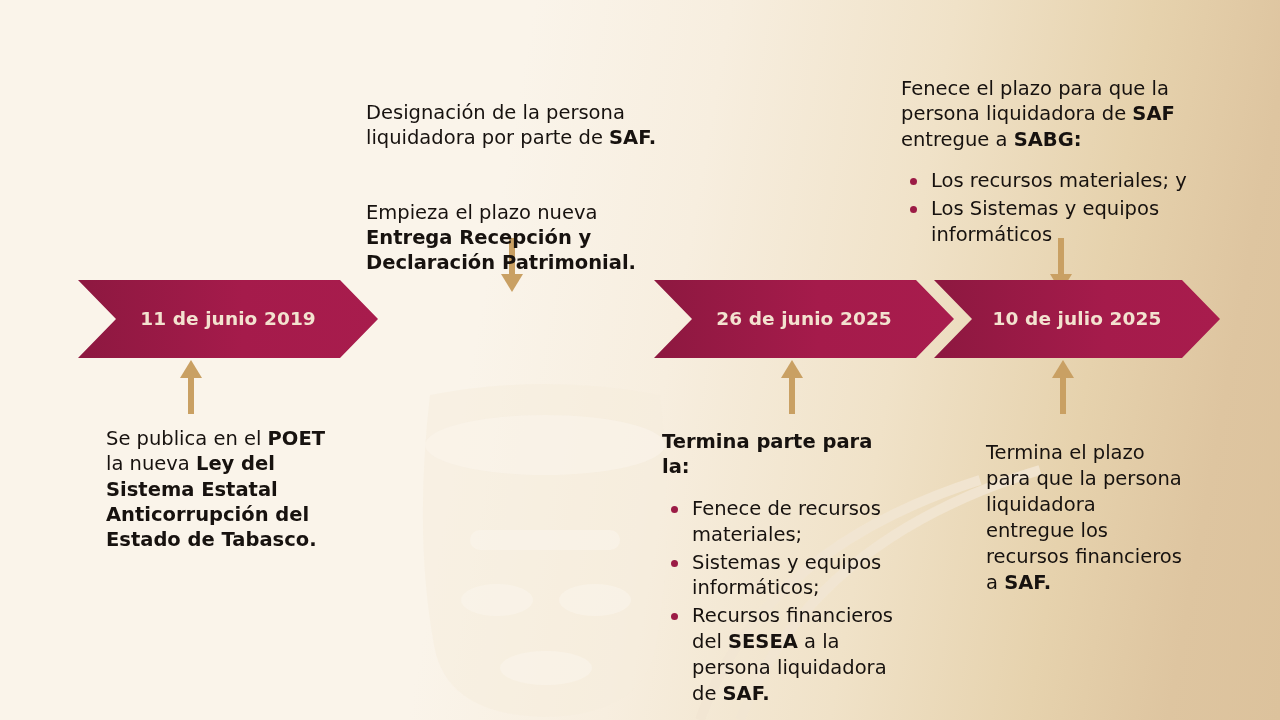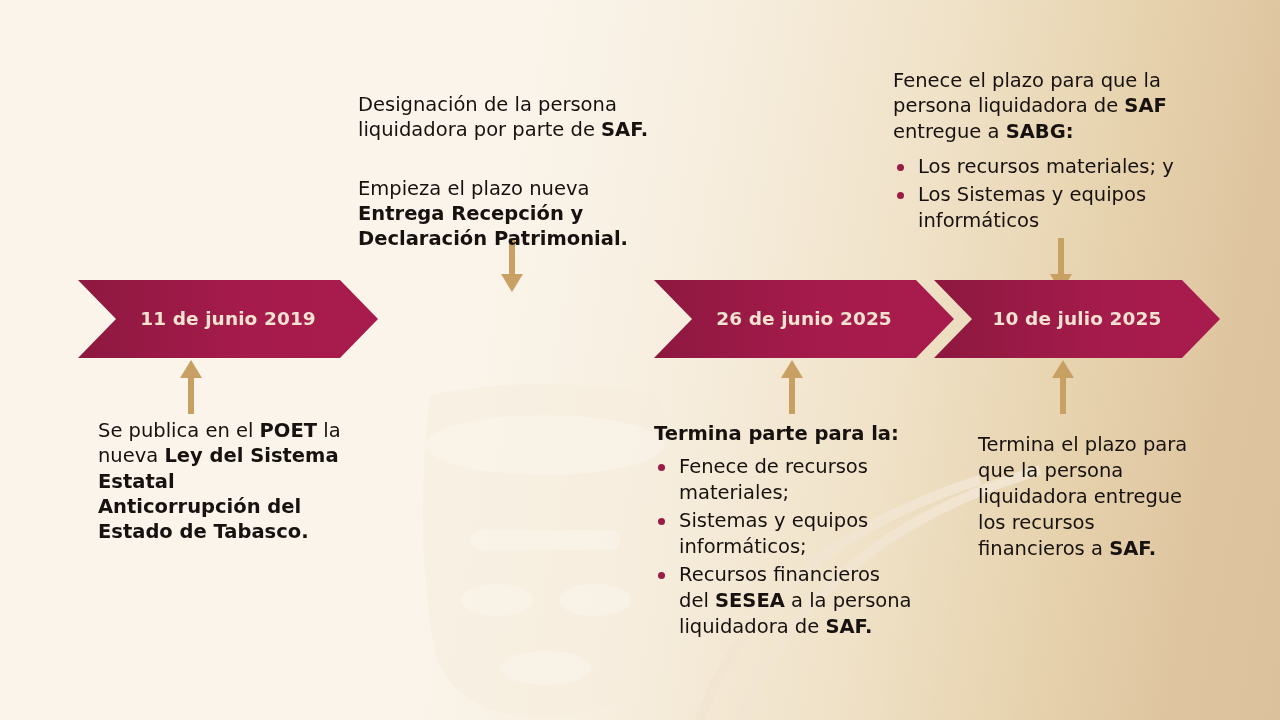--- a/index.html
+++ b/index.html
@@ -45,25 +45,25 @@
   .chev-3{left:576px;width:300px; background:linear-gradient(90deg,#8d1840 0%,#a51b4b 55%,#a81c4d 100%);
           clip-path:polygon(0 0, 262px 0, 300px 39px, 262px 78px, 0 78px, 38px 39px);}
   .chev-4{left:856px;width:286px; background:linear-gradient(90deg,#8d1840 0%,#a51b4b 60%,#a81c4d 100%);
           clip-path:polygon(0 0, 248px 0, 286px 39px, 248px 78px, 0 78px, 38px 39px);}
 
   
   .arrow{position:absolute;}
 
   
   .tblock{position:absolute;color:#17120f;}
-  .tblock p{margin:8px;}
+  .tblock p{margin:16px;}
   .lead{font-size:19.5px;line-height:1.30;font-weight:normal;}
   .lead b{font-weight:bold;}
   .blk-title{font-size:19.5px;line-height:1.30;font-weight:bold;margin:0 0 10px 0;}
-  ul.bl{margin:3px;padding:0;list-style:none;}
+  ul.bl{margin:16px;padding:0;list-style:none;}
   ul.bl li{
     position:relative;padding-left:30px;margin:0 0 2px 0;
     font-size:19.5px;line-height:1.33;
   }
   ul.bl li b{font-weight:bold;}
   ul.bl li:before{
     content:"";position:absolute;left:9px;top:10px;
     width:7px;height:7px;border-radius:50%;background:#9b1b45;
   }
 

